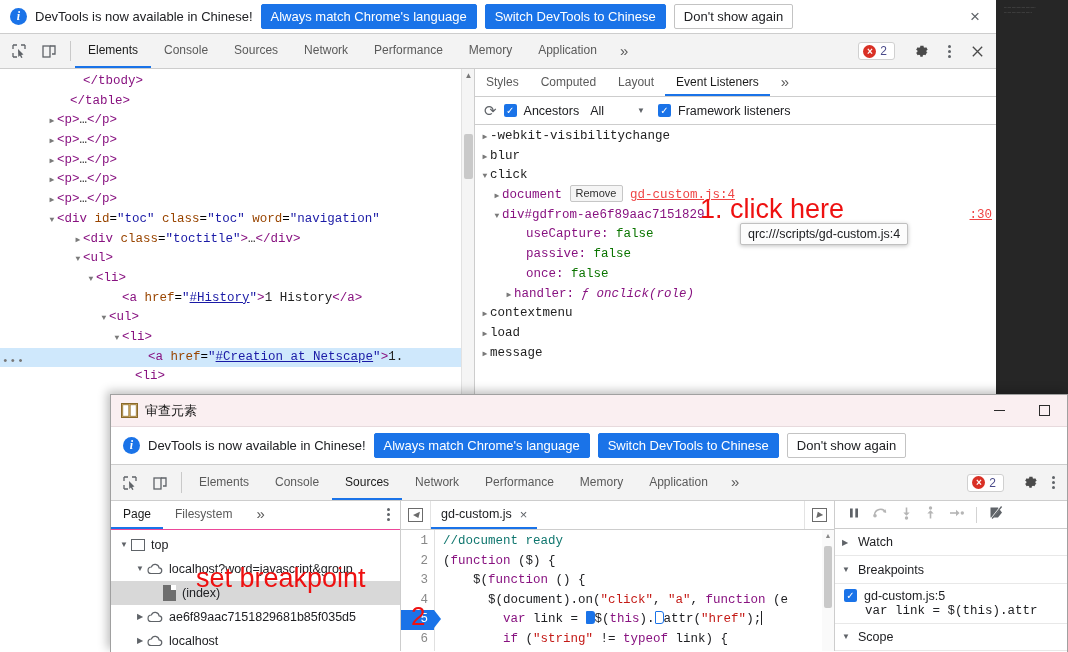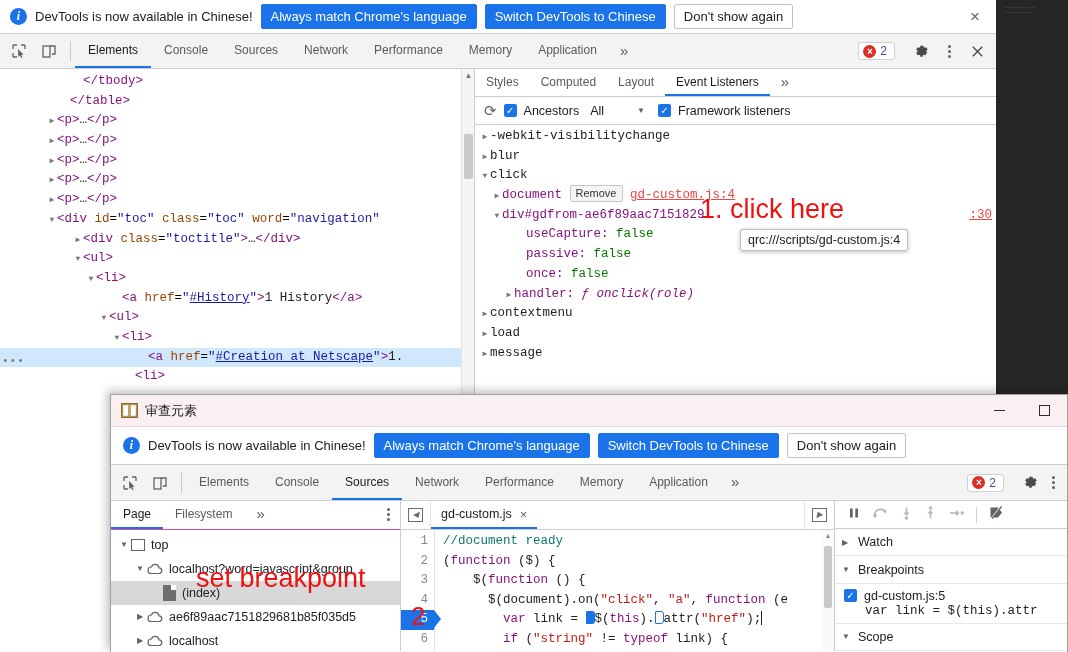--- a/index.html
+++ b/index.html
@@ -379,21 +379,21 @@
             <div class="el-row"><span style="display:inline-block;width:17px"></span><span class="arrow">▼</span><span class="el-key">div#gdfrom-ae6f89aac7151829</span><span class="src-link" style="position:absolute;right:4px">:30</span></div>
             <div class="el-row"><span style="display:inline-block;width:41px"></span><span class="arrow none">▶</span><span class="el-key">useCapture:</span> <span class="el-val">false</span></div>
             <div class="el-row"><span style="display:inline-block;width:41px"></span><span class="arrow none">▶</span><span class="el-key">passive:</span> <span class="el-val">false</span></div>
             <div class="el-row"><span style="display:inline-block;width:41px"></span><span class="arrow none">▶</span><span class="el-key">once:</span> <span class="el-val">false</span></div>
             <div class="el-row"><span style="display:inline-block;width:29px"></span><span class="arrow">▶</span><span class="el-key">handler:</span> <span class="el-fn">ƒ onclick(role)</span></div>
             <div class="el-row"><span style="display:inline-block;width:5px"></span><span class="arrow">▶</span><span class="el-plain">contextmenu</span></div>
             <div class="el-row"><span style="display:inline-block;width:5px"></span><span class="arrow">▶</span><span class="el-plain">load</span></div>
             <div class="el-row"><span style="display:inline-block;width:5px"></span><span class="arrow">▶</span><span class="el-plain">message</span></div>
           </div>
 
-        <div class="tooltip" style="left:265px; top:160px">qrc:///scripts/gd-custom.js:4</div>
+        <div class="tooltip" style="left:265px; top:154px">qrc:///scripts/gd-custom.js:4</div>
       </div>
     </div>
 
     <div class="annot" style="left:700px; top:194px">1. click here</div>
   </div>
 
   <div id="win2">
 
     <div class="titlebar">
       <svg class="title-ic" viewBox="0 0 17 15">

